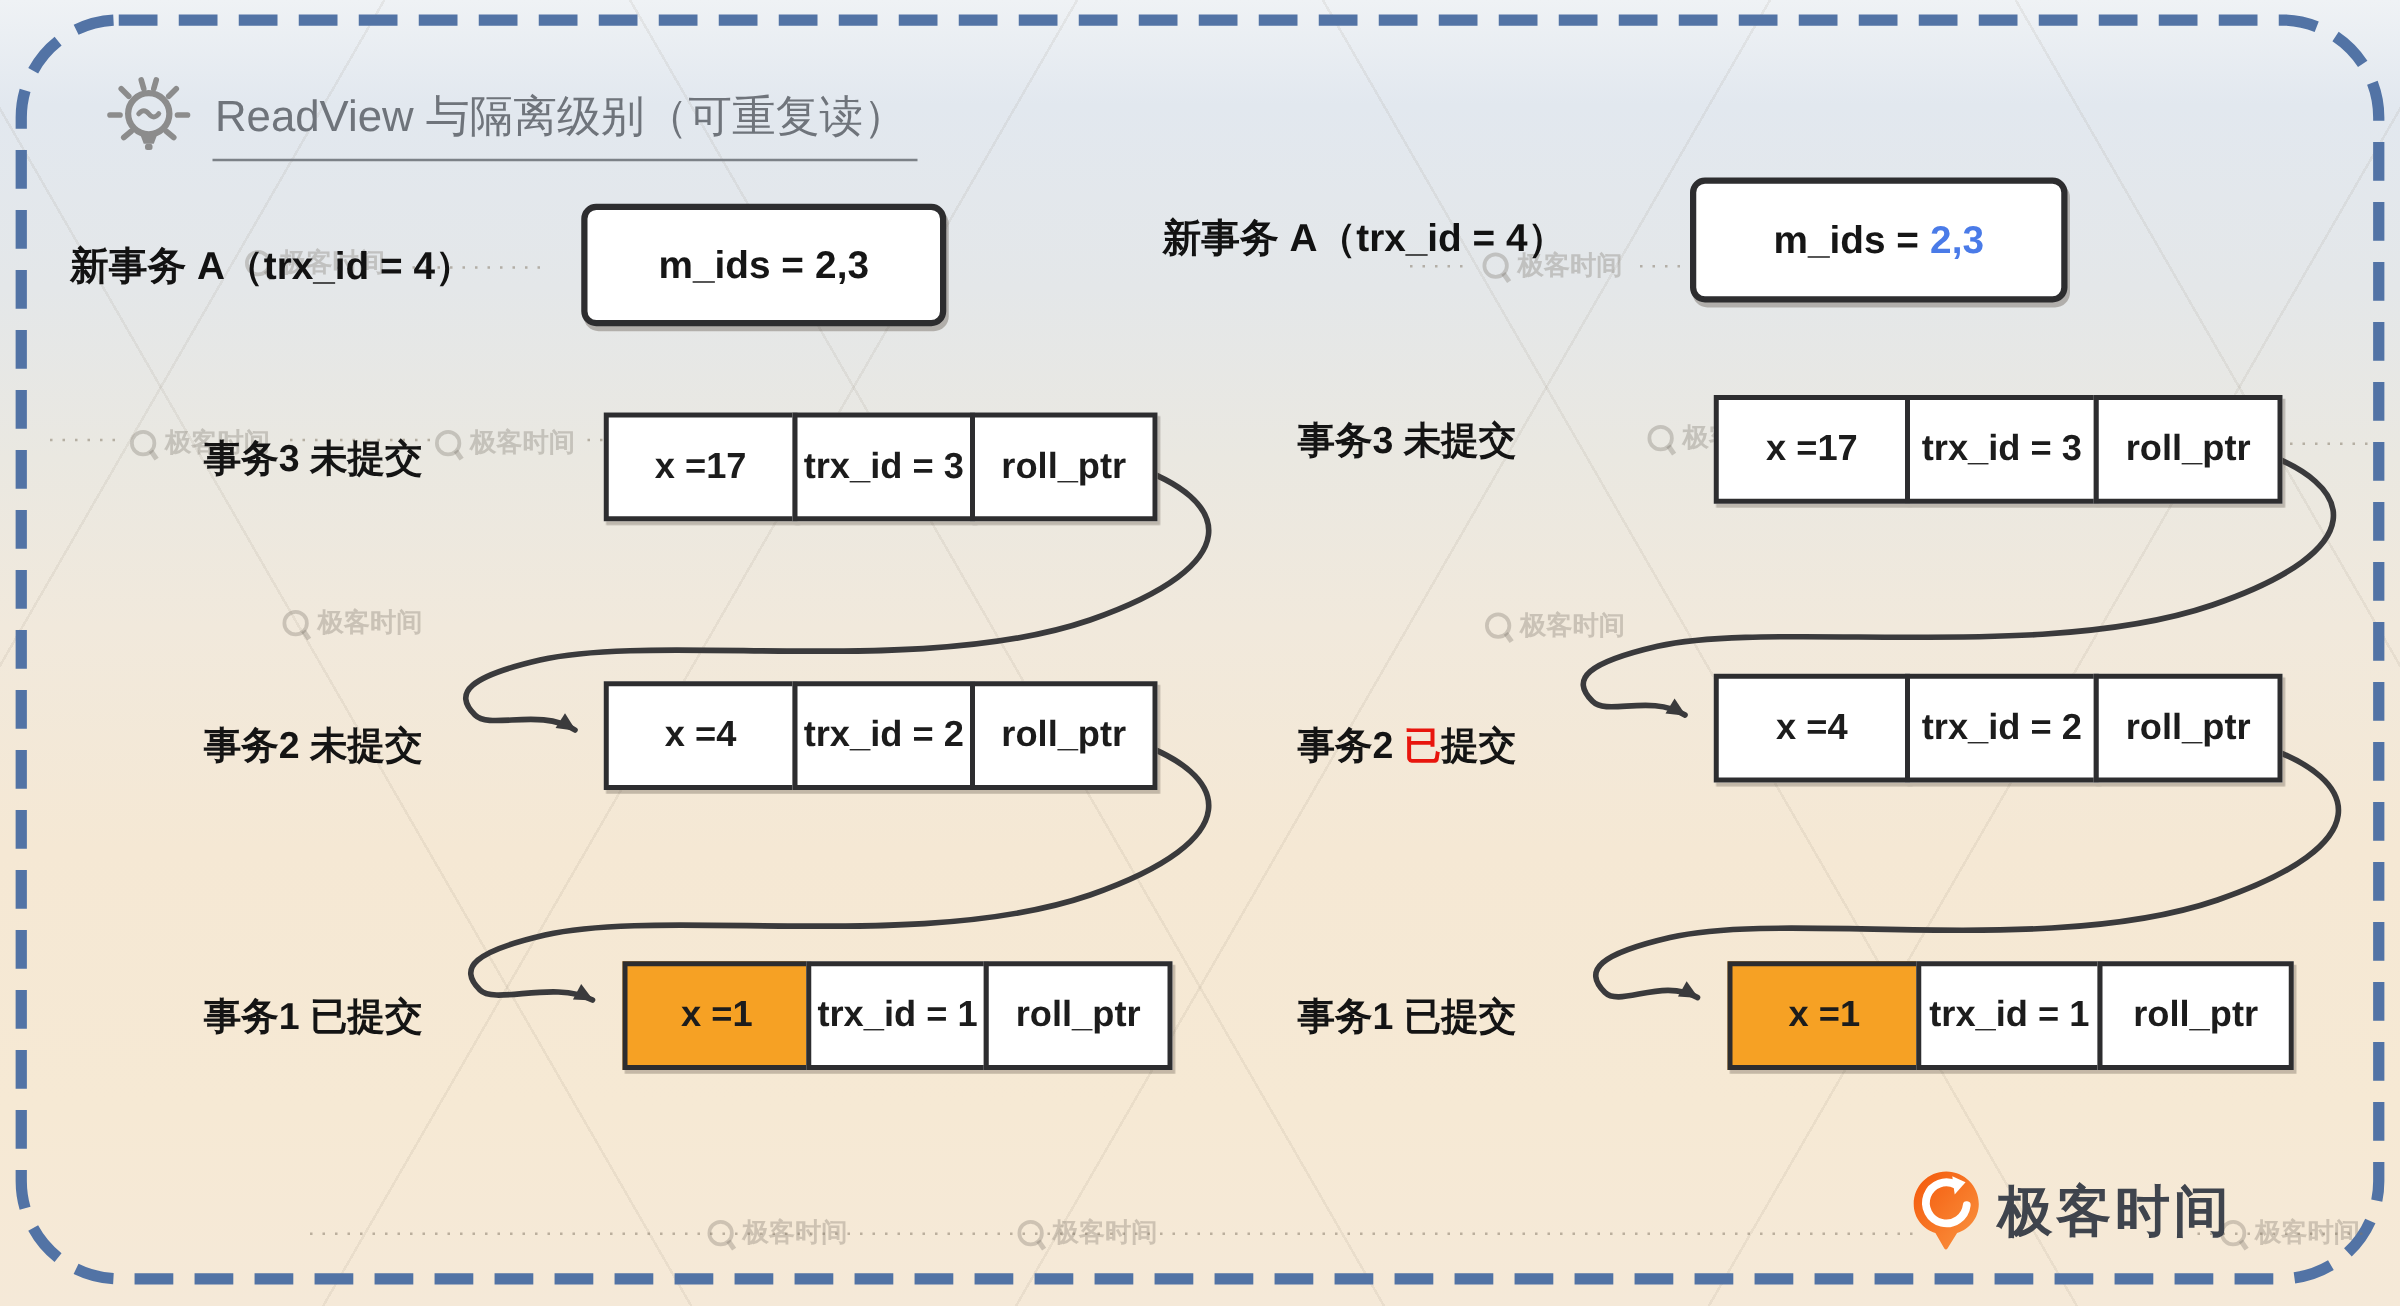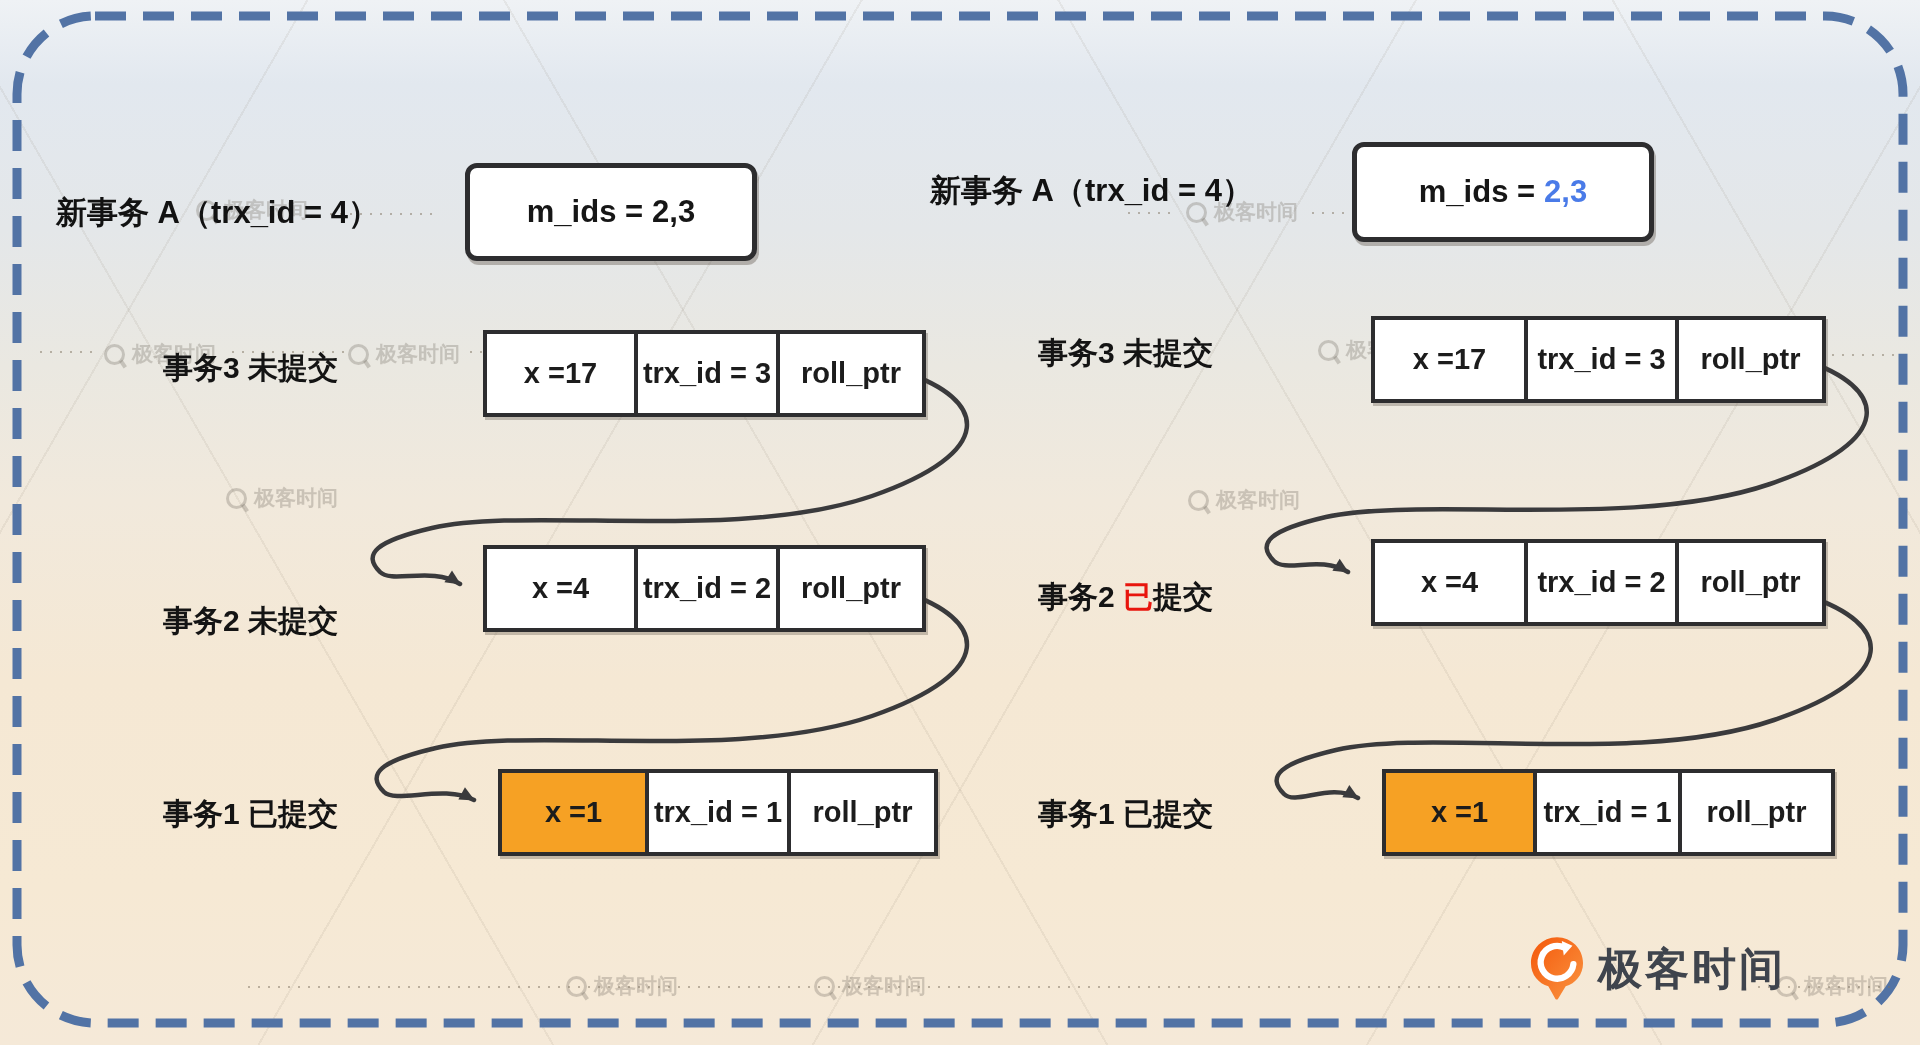--- a/index.html
+++ b/index.html
@@ -104,38 +104,57 @@
     <g fill="none" stroke="#3a3a3c" stroke-width="4.5" stroke-linecap="round">
       <path d="M 904 372 C 988 400, 998 452, 872 496 C 738 542, 528 506, 432 528 C 376 541, 362 554, 380 572 C 392 584, 432 566, 460 584" marker-end="url(#ah)"></path>
       <path d="M 904 592 C 988 620, 998 672, 872 716 C 738 762, 532 726, 436 748 C 380 761, 366 774, 384 792 C 396 804, 444 784, 474 800" marker-end="url(#ah)"></path>
       <path d="M 1804 360 C 1888 388, 1898 440, 1770 484 C 1636 530, 1420 496, 1326 517 C 1270 530, 1256 543, 1274 561 C 1286 573, 1320 555, 1348 572" marker-end="url(#ah)"></path>
       <path d="M 1808 596 C 1892 624, 1902 676, 1774 720 C 1640 766, 1432 728, 1336 750 C 1280 763, 1266 776, 1284 794 C 1296 806, 1330 782, 1358 798" marker-end="url(#ah)"></path>
     </g>
   </svg>
 
   <div class="layer">
 
+    <div class="title-row">
+      <svg width="70" height="70" viewBox="0 0 70 70">
+        <g stroke="#8c8c8c" stroke-width="4.5" stroke-linecap="round" fill="none">
+          <line x1="29" y1="6" x2="31" y2="13"></line>
+          <line x1="41" y1="6" x2="39" y2="13"></line>
+          <line x1="13" y1="13" x2="19" y2="19"></line>
+          <line x1="57" y1="13" x2="51" y2="19"></line>
+          <line x1="4" y1="34" x2="12" y2="34"></line>
+          <line x1="66" y1="34" x2="58" y2="34"></line>
+          <line x1="15" y1="52" x2="21" y2="47"></line>
+          <line x1="55" y1="52" x2="49" y2="47"></line>
+        </g>
+        <circle cx="35" cy="33" r="16.5" fill="none" stroke="#8c8c8c" stroke-width="5"></circle>
+        <path d="M 27 33 q 4 -5 8 0 q 4 5 8 0" fill="none" stroke="#8c8c8c" stroke-width="4" stroke-linecap="round"></path>
+        <path d="M 28 49 L 42 49 L 39 57 L 31 57 Z" fill="#8c8c8c"></path>
+        <rect x="32" y="57" width="6" height="5" rx="2" fill="#8c8c8c"></rect>
+      </svg>
+      <span class="page-title">ReadView 与隔离级别（可重复读）</span>
+    </div>
 
     <div class="new-label" style="left:56px;top:192px">新事务 A（trx_id = 4）</div>
 
     <div class="mids-box" style="left:465px;top:163px;width:282px;height:88px">
       <span>m_ids =</span>
       <span>2,3</span>
     </div>
 
     <div class="row-label" style="left:163px;top:351px">
       <span>事务3 </span><span style="color: rgb(232, 21, 13);"></span><span>未提交</span>
     </div>
     <div class="vrow" style="left:463px;top:330px">
       <div class="cell" style="width:155px">x =17</div>
       <div class="cell" style="width:146px">trx_id = 3</div>
       <div class="cell" style="width:150px">roll_ptr</div>
     </div>
 
-    <div class="row-label" style="left:163px;top:604px">
+    <div class="row-label" style="left:163px;top:580px">
       <span>事务2 </span><span style="color: rgb(232, 21, 13);"></span><span>未提交</span>
     </div>
     <div class="vrow" style="left:463px;top:545px">
       <div class="cell" style="width:155px">x =4</div>
       <div class="cell" style="width:146px">trx_id = 2</div>
       <div class="cell" style="width:150px">roll_ptr</div>
     </div>
 
     <div class="row-label" style="left:163px;top:797px">
       <span>事务1 </span><span style="color: rgb(232, 21, 13);"></span><span>已提交</span>

